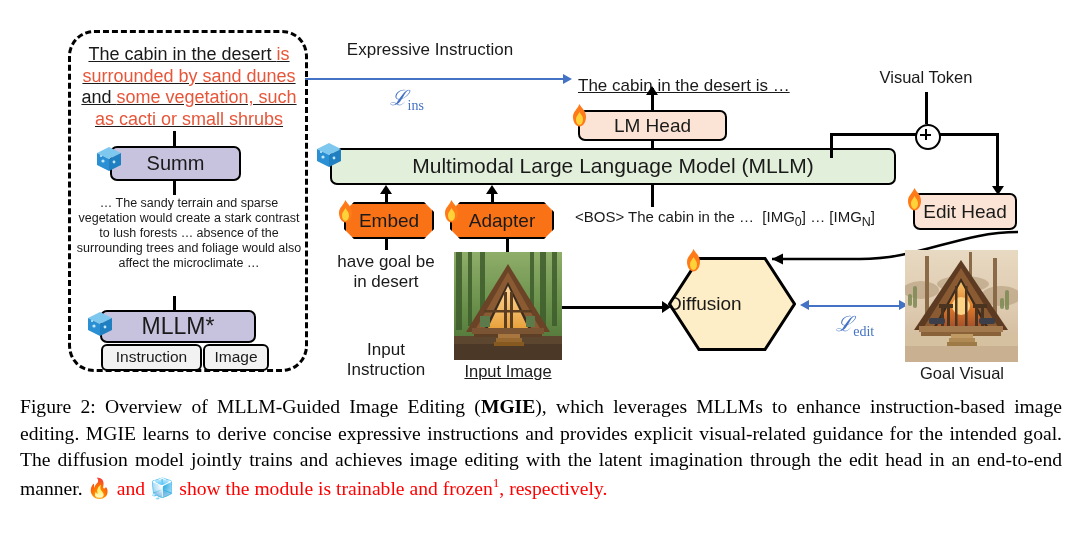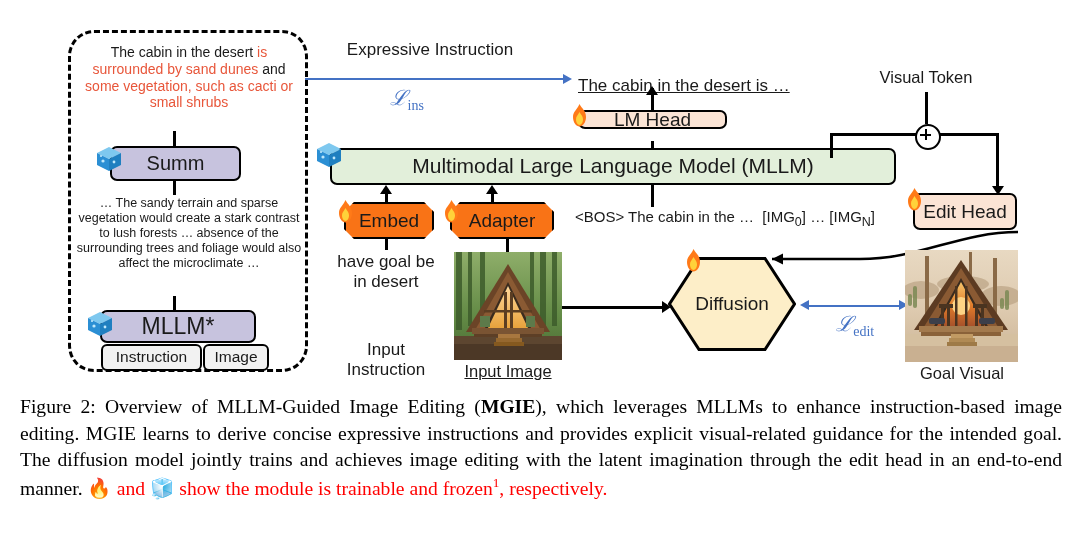--- a/index.html
+++ b/index.html
@@ -56,42 +56,42 @@
   
   #plus-node{position:absolute;width:22px;height:22px;border:2.5px solid #000;
         border-radius:50%;background:#fff;z-index:5;}
   #plus-node:before,#plus-node:after{content:"";position:absolute;background:#000;}
   #plus-node:before{left:3px;top:7.6px;width:11px;height:2px;}
   #plus-node:after{top:3px;left:7.6px;height:11px;width:2px;}
 
   
   #diffusion-node{position:absolute;left:668px;top:257px;width:128px;height:94px;z-index:4;}
   #diffusion-node .hexin{width:100%;height:100%;background:#fdeec8;
-        display:flex;align-items:center;justify-content:center;font-size:19px;}
+        display:flex;align-items:center;justify-content:flex-start;font-size:19px;}
 
   
   .photo{position:absolute;overflow:hidden;}
   .cap{position:absolute;text-align:center;font-size:16.5px;line-height:1.2;}
 
   
   #caption{position:absolute;left:20px;top:394px;width:1042px;
         font-family:"Liberation Serif", serif;font-size:19.6px;line-height:1.355;
         text-align:justify;color:#000;}
   #caption b{font-weight:bold;margin-top:40px;}
   .credtxt{color:#ff0000;}
   sup{font-size:0.68em;vertical-align:super;}
 </style>
 </head>
 <body>
 
 <div class="fig">
 
   <div class="abs" id="dashed-panel"></div>
 
-  <div class="ctext" style="left:76px;top:44px;width:226px;font-size:14px;">
+  <div class="ctext" style="left:76px;top:44px;width:226px;font-size:18px;text-decoration:underline;">
     <span>The cabin in the desert </span><span class="red">is surrounded by sand dunes </span><span>and </span><span class="red">some vegetation, such as cacti or small shrubs</span>
   </div>
 
   <div class="vline" style="left:173px;top:131px;height:16px;"></div>
 
   <div class="rbox" id="summ-box" style="left:110px;top:146px;width:131px;height:35px;background:#c7c3de;font-size:20px;">
     <span>Summ</span>
   </div>
   <svg class="cube" style="left:95px;top:146px;" viewBox="0 0 28 26">
     <polygon points="14,1 26,7 14,13 2,7" fill="#7ec8ef"></polygon>
@@ -132,21 +132,21 @@
   <div class="bhline" style="left:305px;top:78px;width:260px;"></div>
   <div class="barrow-right" style="left:563px;top:74px;"></div>
   <div class="ctext" style="left:352px;top:86px;width:110px;font-size:19px;color:#4472c4;font-family:'Liberation Serif',serif;font-style:italic;">
     <span style="font-size:21px;">ℒ</span><span style="font-size:14px;font-style:normal;vertical-align:sub;">ins</span>
   </div>
 
   <div class="abs" style="left:578px;top:76px;font-size:17px;text-decoration:underline;">The cabin in the desert is …</div>
 
   <div class="vline" style="left:651px;top:88px;height:22px;"></div>
   <div class="arrow-up" style="left:646px;top:86px;"></div>
-  <div class="rbox" id="lm-head-box" style="left:578px;top:110px;width:149px;height:19px;background:#fbe4d5;font-size:19px;">
+  <div class="rbox" id="lm-head-box" style="left:578px;top:110px;width:149px;height:31px;background:#fbe4d5;font-size:19px;">
     <span>LM Head</span>
   </div>
   <svg class="flame" style="left:570px;top:104px;" viewBox="0 0 19 23">
     <path d="M9.5 0 C12 5 16 6.5 16 13 C16 18.5 12.8 22.5 9.5 22.5 C6.2 22.5 3 18.5 3 13 C3 7.5 7 6 9.5 0 Z" fill="#ff7a18"></path>
     <path d="M9.5 8 C11 11 13 12 13 15.3 C13 18.6 11.4 21 9.5 21 C7.6 21 6 18.6 6 15.3 C6 12.4 8 11 9.5 8 Z" fill="#ffd23a"></path>
   </svg>
   <div class="vline" style="left:651px;top:141px;height:17px;"></div>
 
   <div class="rbox" id="mllm-box" style="left:330px;top:148px;width:566px;height:37px;background:#e2efda;font-size:21px;">
     <span>Multimodal Large Language Model (MLLM)</span>

